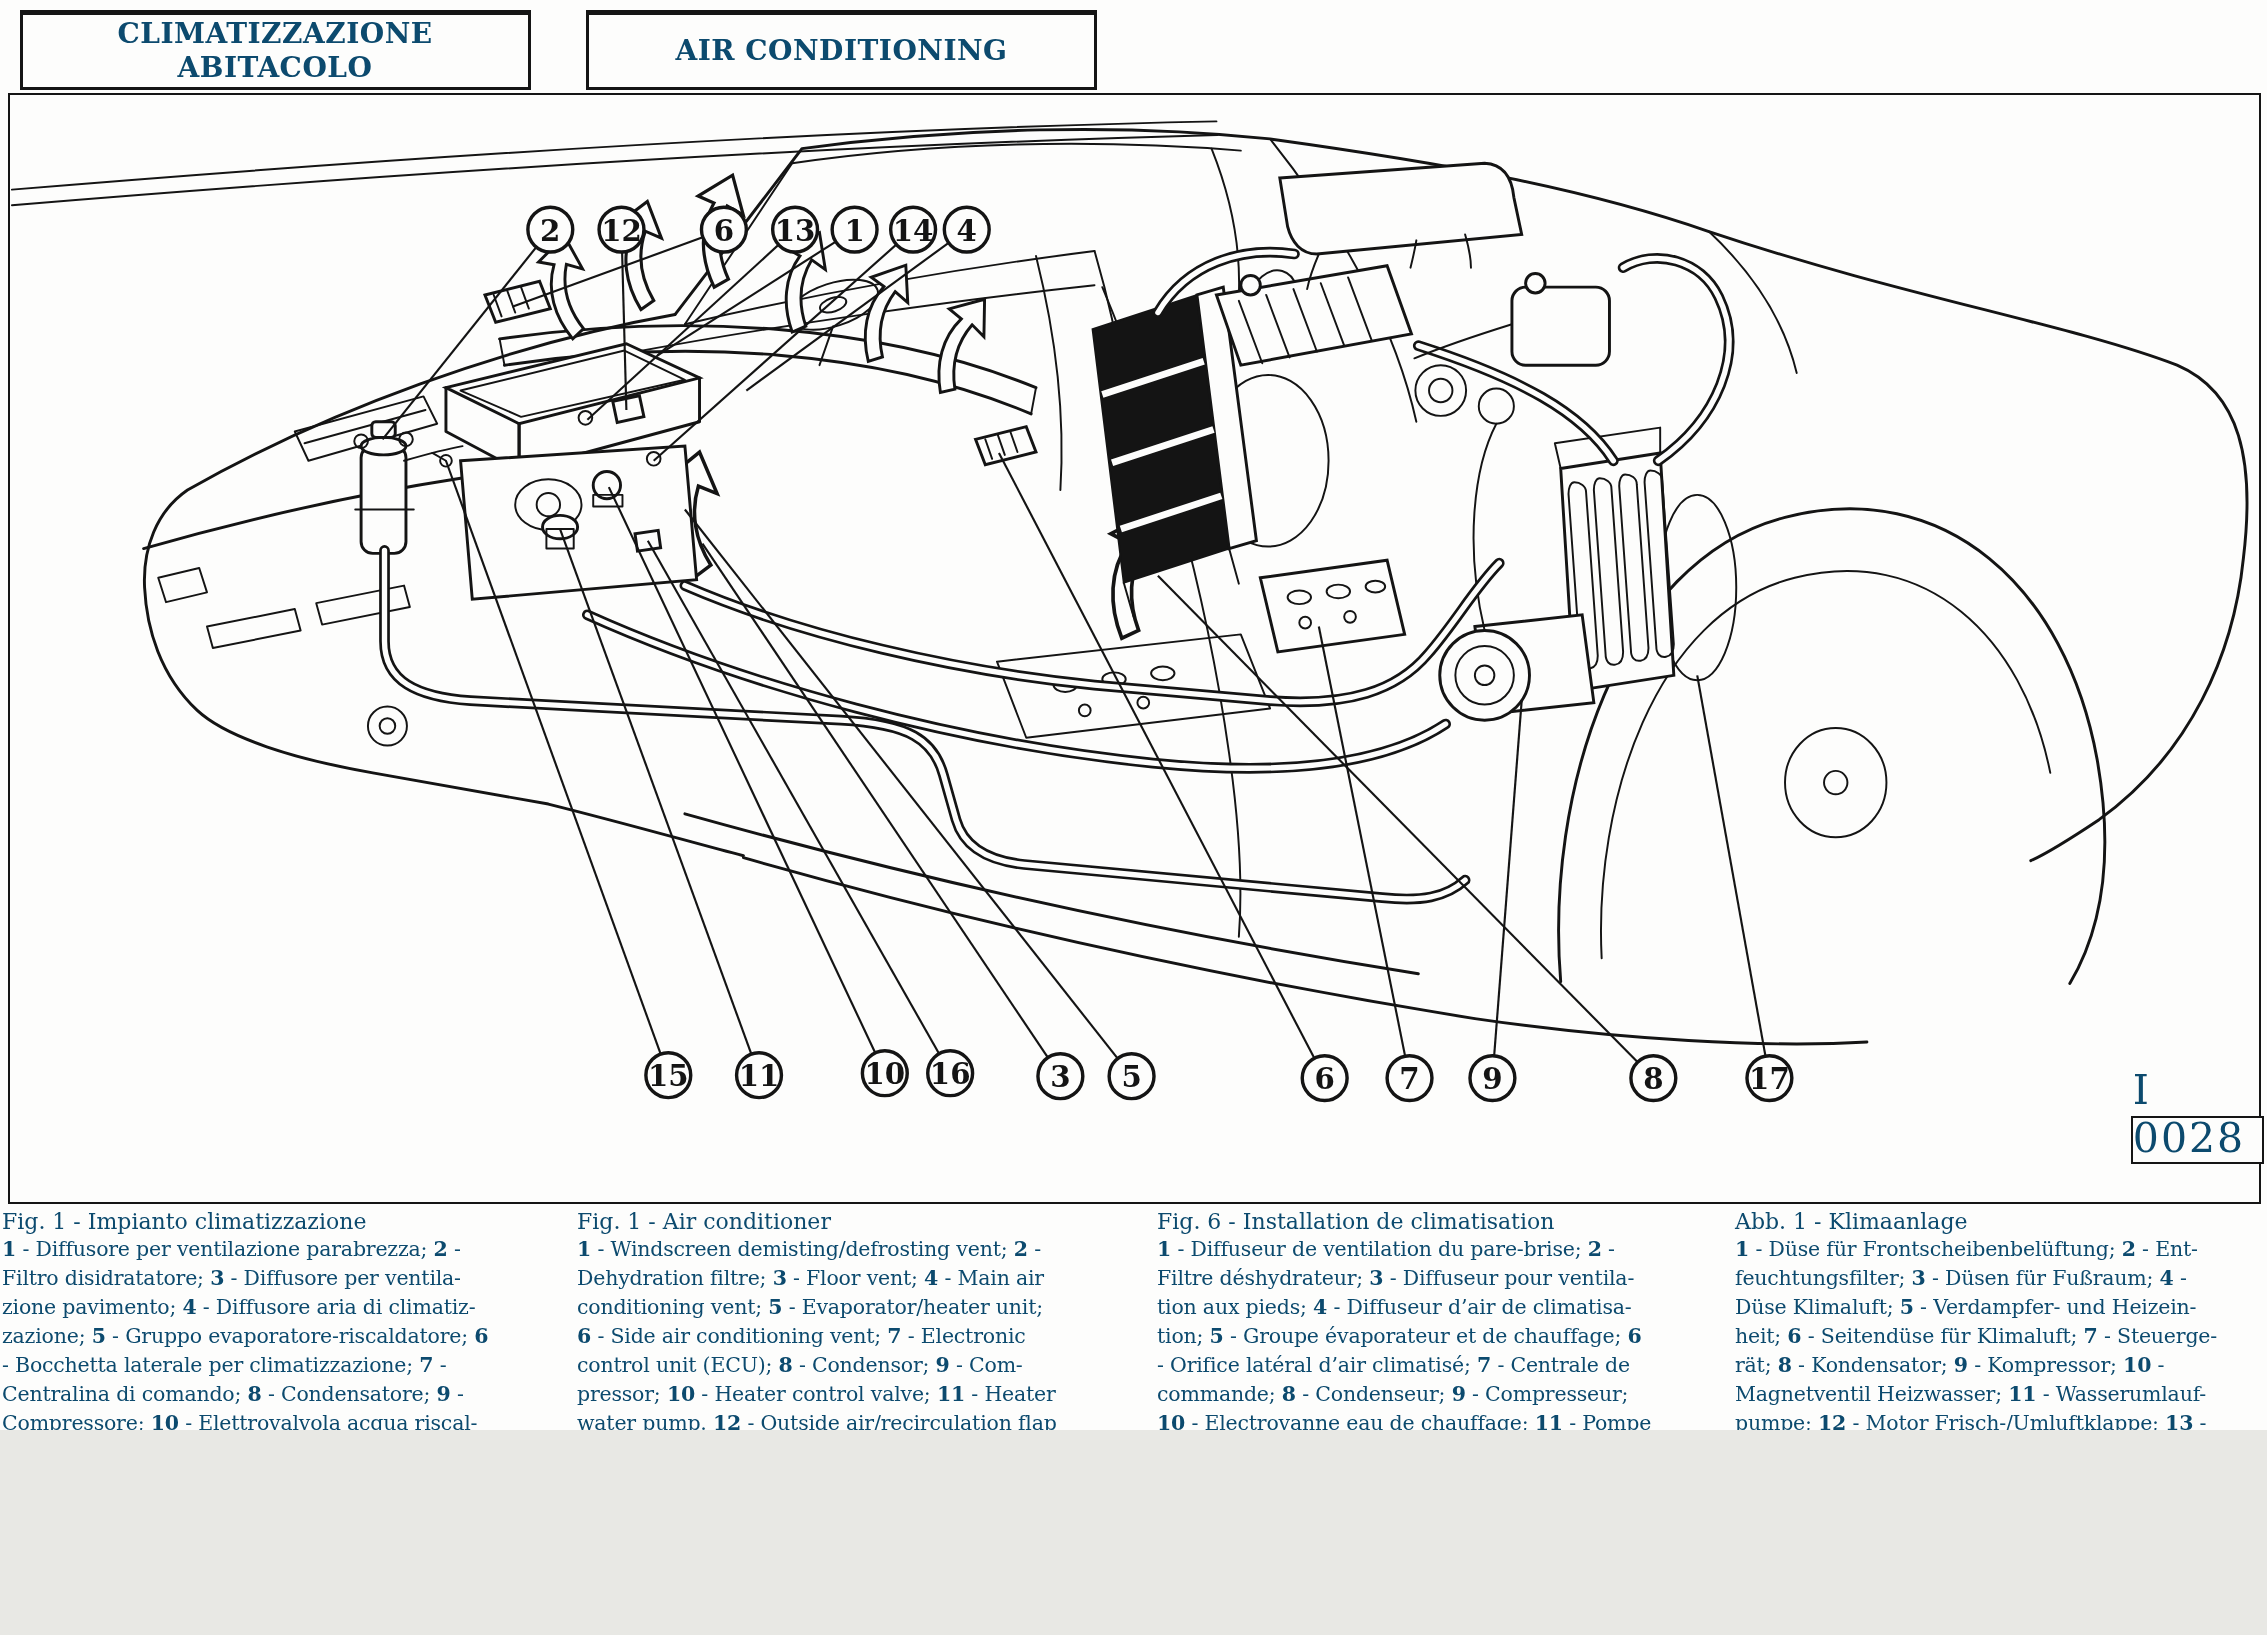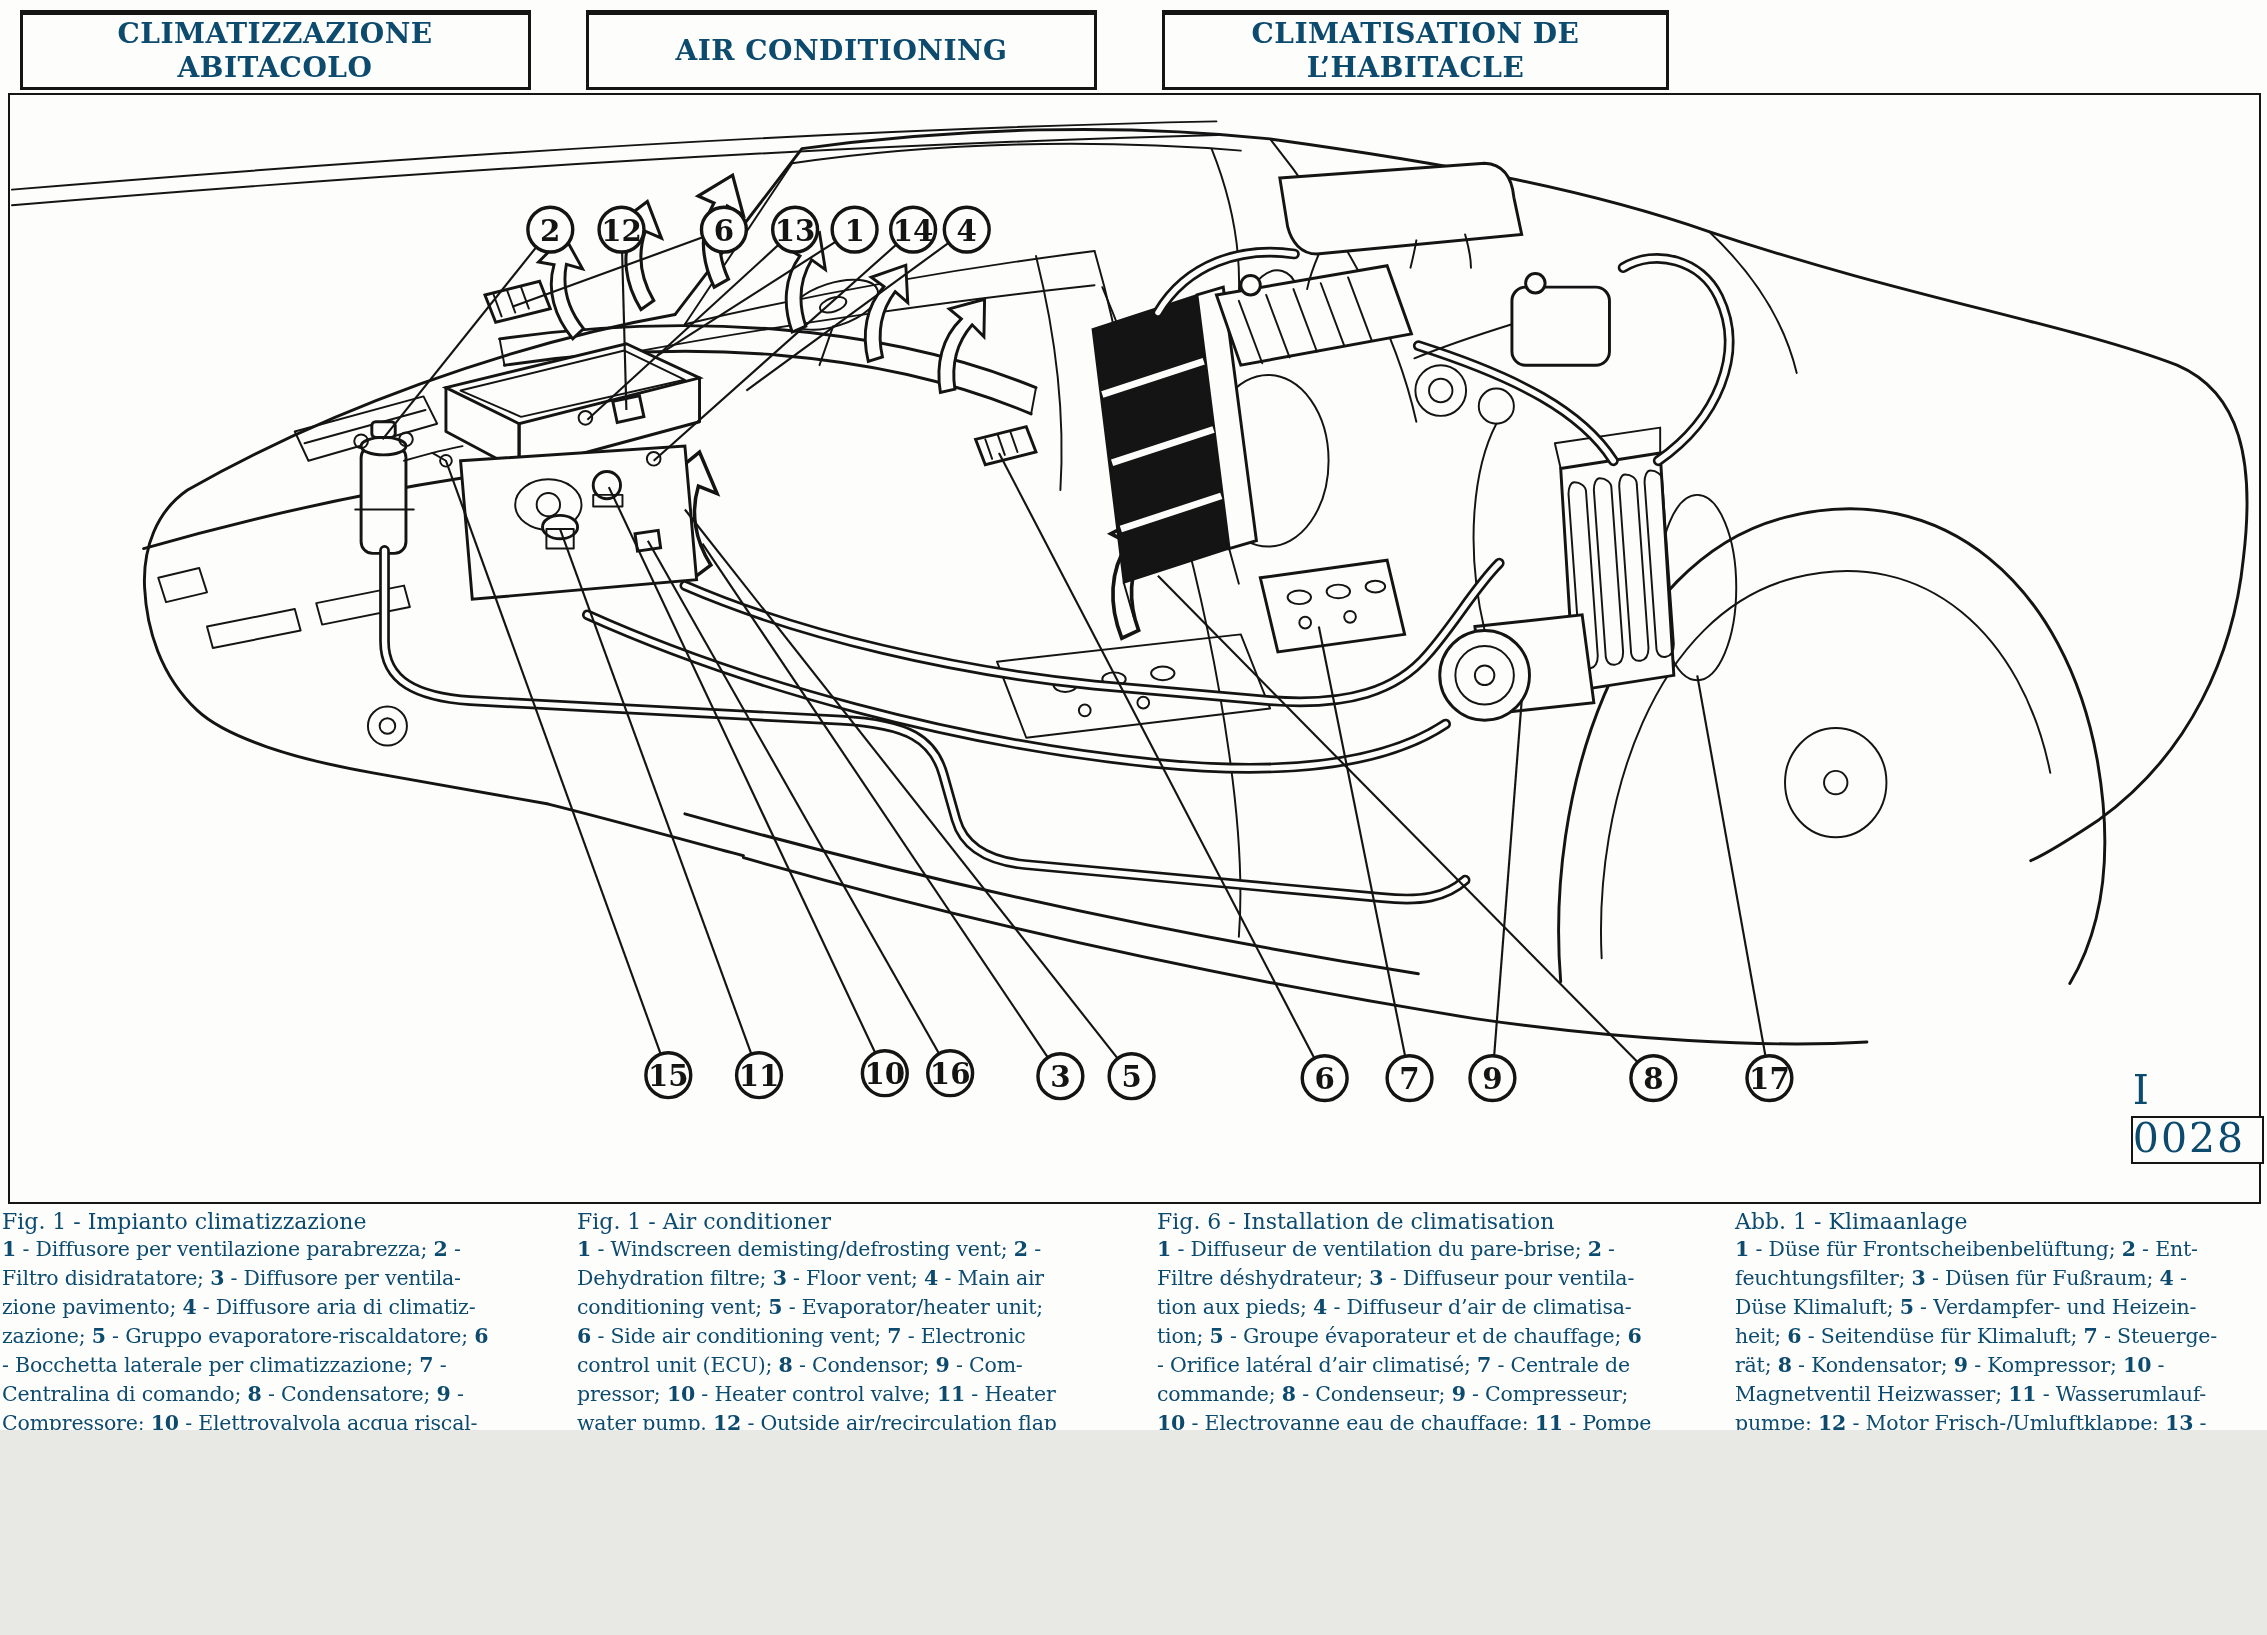--- a/index.html
+++ b/index.html
@@ -41,22 +41,20 @@
   .wht{fill:#fdfdfc;stroke:#141414;stroke-width:3;}
 </style>
 </head>
 <body>
 
 <div id="page">
 
   <div class="hdr" style="left:19.5px;width:505px;">CLIMATIZZAZIONE
 ABITACOLO</div>
   <div class="hdr" style="left:586px;width:505px;">AIR CONDITIONING</div>
-  <div class="hdr" style="left:1162px;width:501px;">CLIMATISATION DE
-L’HABITACLE</div>
 
   <div id="figure-frame">
     <svg width="2249" height="1107" viewBox="8 95 2306 1135">
       <defs>
         <path id="airflow-arrow" d="M0,0 C-10,-28 -8,-56 8,-78 L-6,-86 L28,-102 L34,-64 L20,-74 C8,-54 6,-30 14,-6 Z"></path>
       </defs>
 
       <g>
 
         <path class="thin" d="M10,192 C420,158 860,130 1245,122"></path>

